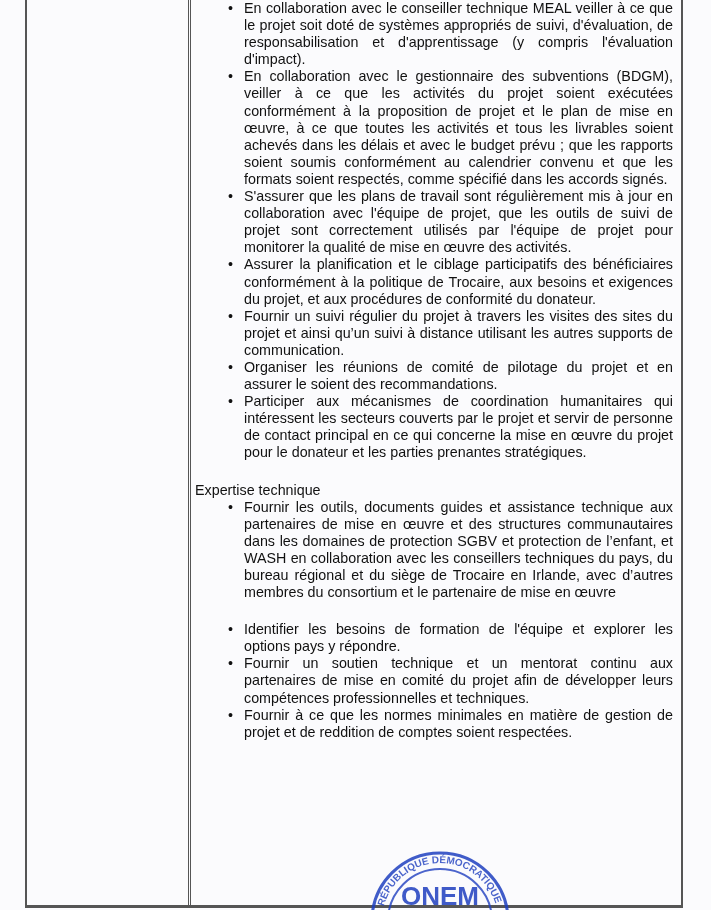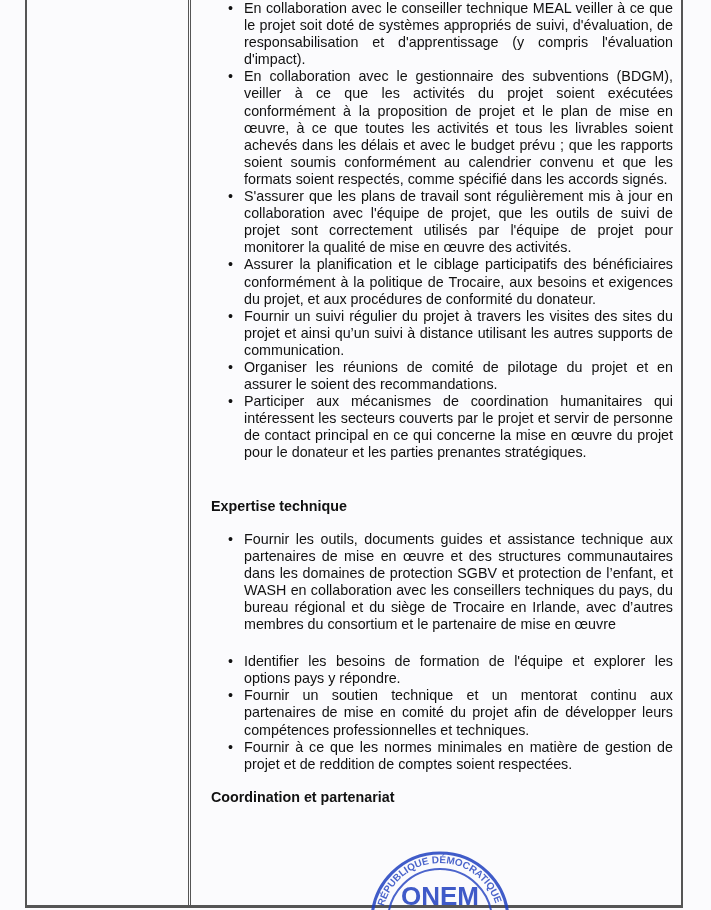--- a/index.html
+++ b/index.html
@@ -8,21 +8,21 @@
   .table { position:absolute; left:25px; top:-2px; width:658px; height:910px;
            border:2px solid #555; border-top:none; box-sizing:border-box; }
   .table:after { content:""; position:absolute; left:0; right:0; bottom:0; border-bottom:1px solid #555; }
   .left-col { position:absolute; left:0; top:0; width:161px; height:100%;
               border-right:3px double #555; }
   .right-col { position:absolute; left:165px; top:0; right:0; height:100%; }
   .content { position:absolute; left:3px; right:8px; top:2px; font-size:14.3px; line-height:17.1px; }
   ul { margin:0; padding-left:49px; list-style:none; }
   li { position:relative; text-align:justify; }
   li .bullet { position:absolute; left:-16px; top:0; }
-  .heading { font-weight:bold; margin:16px; }
+  .heading { font-weight:normal; margin:0; }
   .gap2 { height:20px; }
   .continuation { padding-left:49px; text-align:justify; text-align-last:left; }
   .stamp { position:absolute; left:355px; top:843px; width:170px; height:130px; pointer-events:none; }
 </style>
 </head>
 <body>
 
 <div class="table">
   <div class="left-col"></div>
   <div class="right-col">
@@ -40,21 +40,20 @@
       <p class="heading">Expertise technique</p>
       <ul>
         <li><span class="bullet">•</span><span>Fournir les outils, documents guides et assistance technique aux partenaires de mise en œuvre et des structures communautaires dans les domaines de protection SGBV et protection de l’enfant, et WASH en collaboration avec les conseillers techniques du pays, du bureau régional et du siège de Trocaire en Irlande, avec d’autres membres du consortium et le partenaire de mise en œuvre</span></li>
       </ul>
       <div class="gap2"></div>
       <ul>
         <li><span class="bullet">•</span><span>Identifier les besoins de formation de l'équipe et explorer les options pays y répondre.</span></li>
         <li><span class="bullet">•</span><span>Fournir un soutien technique et un mentorat continu aux partenaires de mise en comité du projet afin de développer leurs compétences professionnelles et techniques.</span></li>
         <li><span class="bullet">•</span><span>Fournir à ce que les normes minimales en matière de gestion de projet et de reddition de comptes soient respectées.</span></li>
       </ul>
-      <p class="heading">Coordination et partenariat</p>
     </div>
   </div>
 </div>
 
 <svg class="stamp" viewBox="0 0 170 130">
   <circle cx="85" cy="78" r="68" fill="none" stroke="#1f3fbf" stroke-width="3" opacity="0.85"></circle>
   <circle cx="85" cy="78" r="52" fill="none" stroke="#1f3fbf" stroke-width="2" opacity="0.8"></circle>
   <defs>
       <path id="arc" d="M 27 78 A 58 58 0 0 1 143 78"></path>
     </defs>

